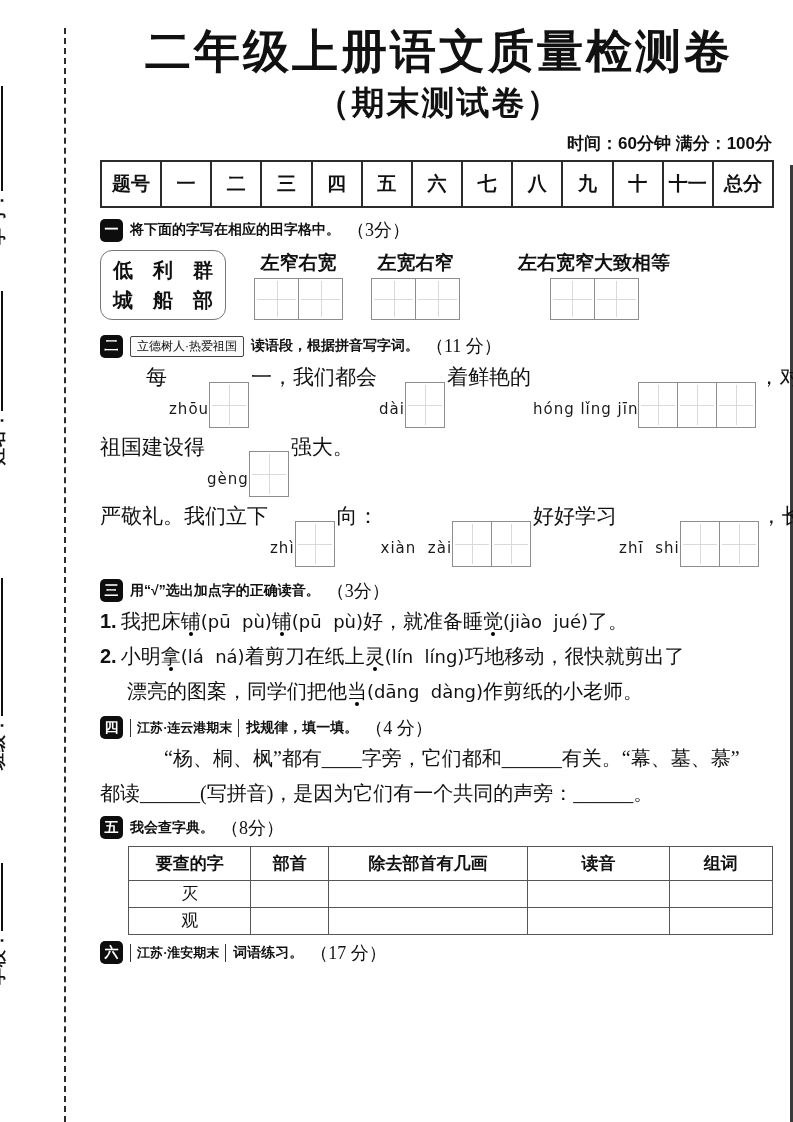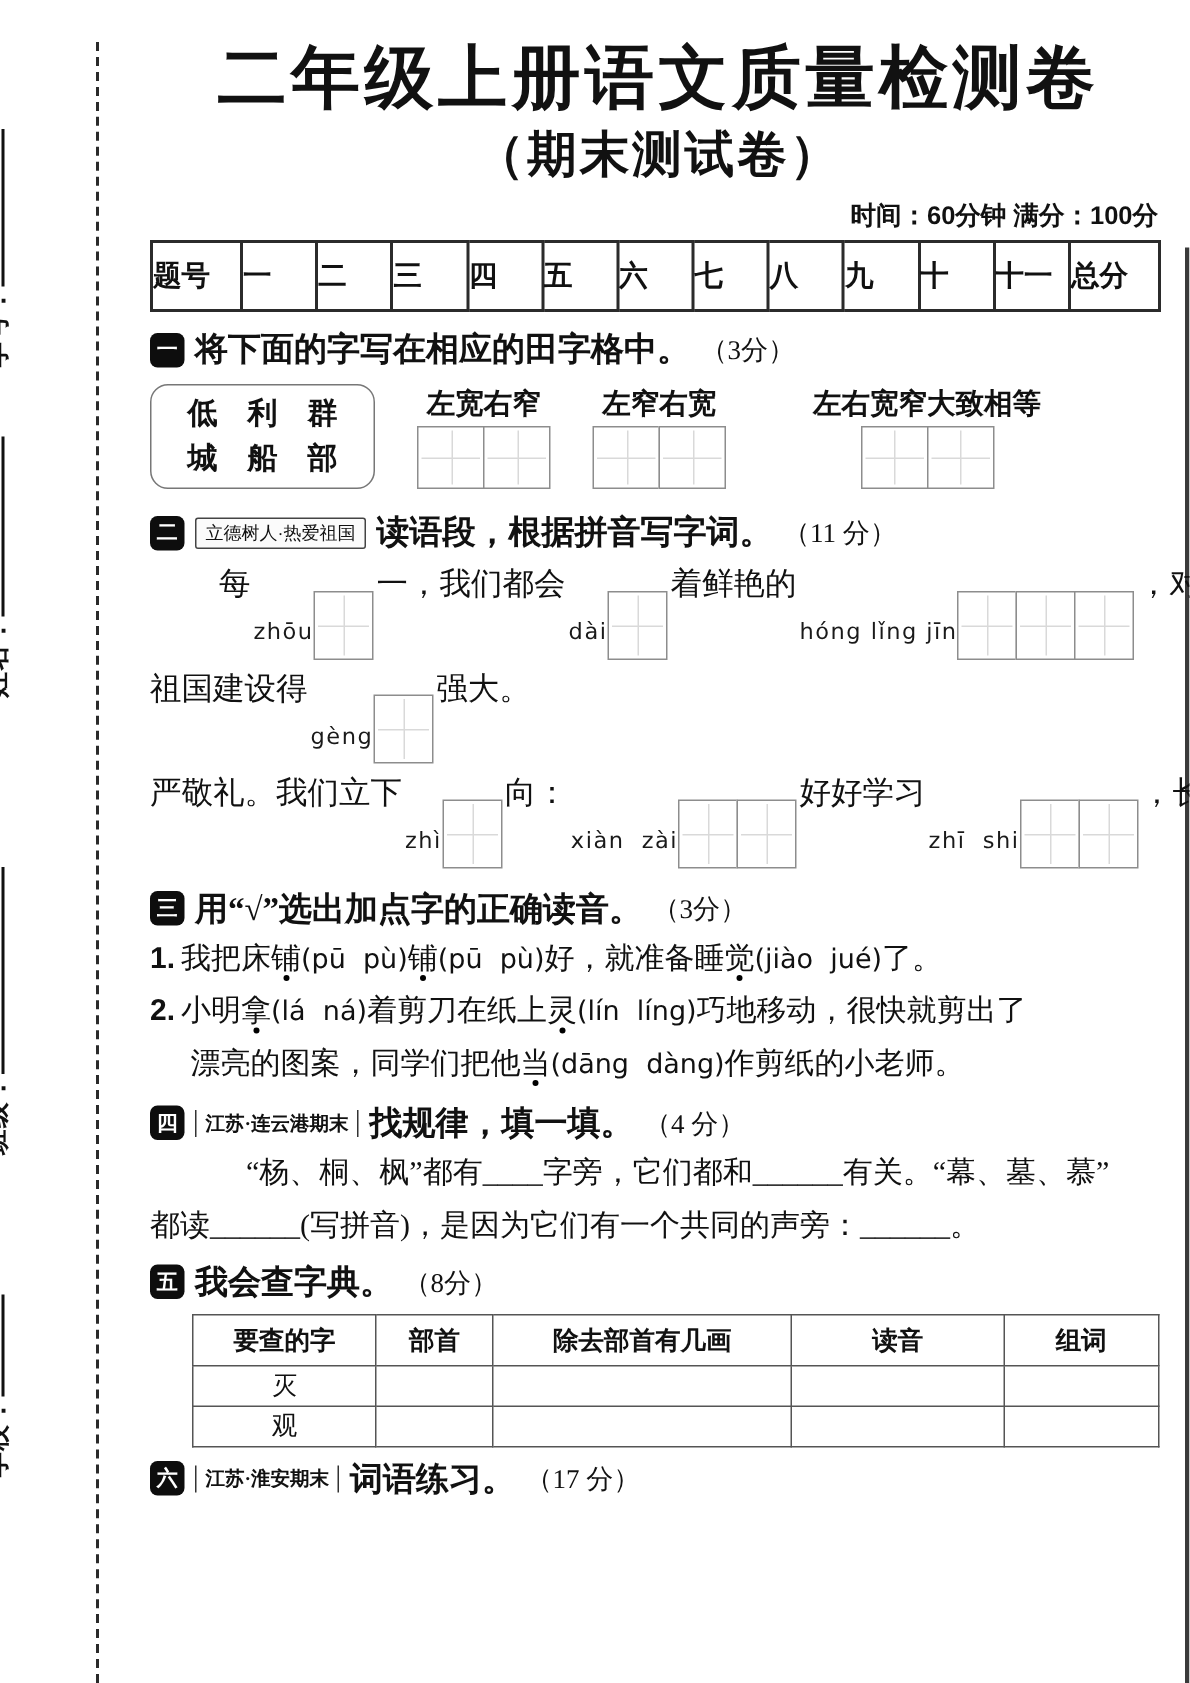--- a/index.html
+++ b/index.html
@@ -38,53 +38,53 @@
   .paper-subtitle{
     text-align:center;margin-top:2px;font-size:33px;font-weight:900;letter-spacing:2px;
     font-family:"Liberation Sans","DejaVu Sans",sans-serif;
   }
   .time-info{
     text-align:right;margin-top:6px;padding-right:6px;font-size:17px;font-weight:700;
     font-family:"Liberation Sans","DejaVu Sans",sans-serif;
   }
   
   table.score{border-collapse:collapse;margin-top:5px;width:674px;table-layout:fixed;}
-  table.score td{border:2px solid #2b2b2b;font-size:19px;font-weight:700;padding:0;}
+  table.score td{border:2px solid #2b2b2b;text-align:center;font-size:19px;font-weight:700;padding:0;}
   table.score tr.hdr td{height:44px;}
   table.score tr.blank td{height:38px;}
   table.score td.first{width:58px;}
   table.score td.last{width:58px;border-radius:12px;}
   
   .sec{margin-top:10px;display:flex;align-items:center;gap:7px;}
   .sec-icon{
     flex:0 0 auto;width:23px;height:23px;background:#0d0d0d;color:#fff;border-radius:5px;
     display:inline-flex;align-items:center;justify-content:center;
     font-size:14px;font-weight:700;font-family:"Liberation Sans","DejaVu Sans",sans-serif;
   }
-  .sec-title{font-size:22px;font-weight:700;font-family:Liberation Serif, serif;}
+  .sec-title{font-size:14px;font-weight:700;font-family:Liberation Sans, sans-serif;}
   .sec-score{font-size:18px;font-weight:400;}
   .sec-badge{
     font-size:12px;border:1px solid #444;border-radius:2px;padding:1px 6px;background:#fbfbfb;
     font-family:"Liberation Sans","DejaVu Sans",sans-serif;
   }
   .sec-source{
     font-size:13px;font-weight:600;padding:0 6px;
     border-left:1px solid #333;border-right:1px solid #333;
   }
   
   .tzg{display:inline-block;width:40px;height:46px;border:1px solid #8d8d8d;position:relative;background:#fff;box-sizing:border-box;}
   .tzg::before{content:"";position:absolute;left:2px;right:2px;top:50%;border-top:1px solid #d9d9d9;}
   .tzg::after{content:"";position:absolute;top:2px;bottom:2px;left:50%;border-left:1px solid #d9d9d9;}
   .box-row{display:inline-flex;}
   .box-row .tzg + .tzg{margin-left:-1px;}
   .tzg.wide{width:45px;height:42px;}
   
   .s1-body{display:flex;align-items:flex-start;margin-top:8px;gap:28px;}
   .char-box{
-    border:1.5px solid #777;border-radius:12px;padding:4px 24px;text-align:center;
+    border:1.5px solid #777;border-radius:12px;padding:4px 12px;text-align:center;
     font-size:20px;font-weight:700;line-height:30px;white-space:nowrap;
   }
   .tzg-group{display:flex;flex-direction:column;align-items:center;}
   .tzg-label{font-size:19px;font-weight:700;margin-bottom:2px;white-space:nowrap;}
   
   .py-line{font-size:21px;line-height:30px;margin-top:4px;white-space:nowrap;}
   .py-line.indent{padding-left:46px;}
   .pybox-group{display:inline-flex;align-items:center;vertical-align:-30px;margin:0 2px;}
   .pinyin-label{
     font-family:"DejaVu Sans","Liberation Sans",sans-serif;
@@ -163,28 +163,28 @@
     <span class="sec-icon">一</span>
     <span class="sec-title">将下面的字写在相应的田字格中。</span>
     <span class="sec-score">（3分）</span>
   </div>
   <div class="s1-body">
     <div class="char-box">
       <div>低　利　群</div>
       <div>城　船　部</div>
     </div>
     <div class="tzg-group">
-      <div class="tzg-label">左宽右窄</div>
+      <div class="tzg-label">左窄右宽</div>
       <span class="box-row">
           <span class="tzg wide"></span>
           <span class="tzg wide"></span>
         </span>
     </div>
     <div class="tzg-group">
-      <div class="tzg-label">左窄右宽</div>
+      <div class="tzg-label">左宽右窄</div>
       <span class="box-row">
           <span class="tzg wide"></span>
           <span class="tzg wide"></span>
         </span>
     </div>
     <div class="tzg-group" style="margin-left:30px;">
       <div class="tzg-label">左右宽窄大致相等</div>
       <span class="box-row">
           <span class="tzg wide"></span>
           <span class="tzg wide"></span>

